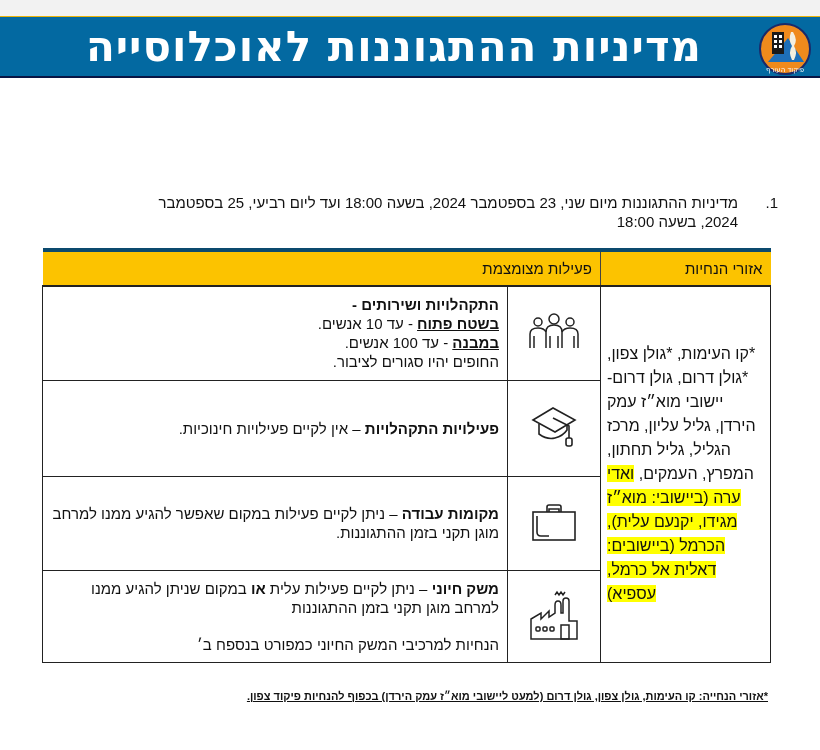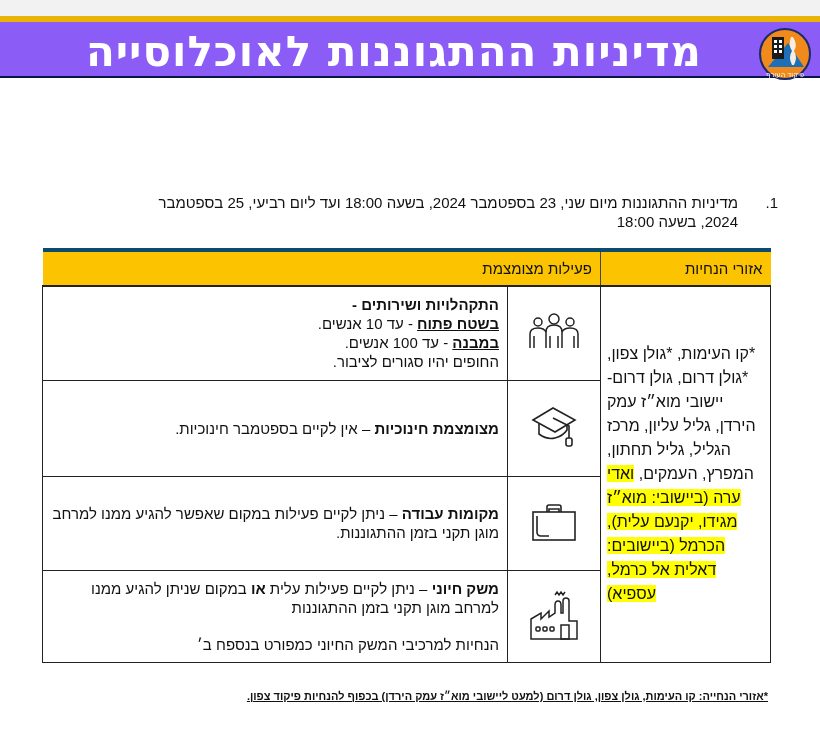--- a/index.html
+++ b/index.html
@@ -5,22 +5,22 @@
     * { box-sizing: border-box; margin: 0; padding: 0; }
     html, body {
       width: 820px; height: 750px; background: #ffffff; overflow: hidden;
       font-family: "Liberation Sans", "DejaVu Sans", sans-serif;
       color: #111;
     }
     .page { position: relative; width: 820px; height: 750px; background: #fff; }
     .topstrip { position: absolute; top: 0; left: 0; width: 820px; height: 16px; background: #f2f2f2; }
     .banner {
       position: absolute; top: 16px; left: 0; width: 820px; height: 62px;
-      background: #8b5cf6;
-      border-top: 6px solid #eab308;
+      background: #0369a1;
+      border-top: 1px solid #eab308;
       border-bottom: 2px solid #081545;
       padding-left: 32px;
     }
     .banner-title {
       position: absolute; right: 118px; top: 4px;
       font-family: "DejaVu Sans", sans-serif; font-weight: bold;
       font-size: 42px; color: #ffffff; letter-spacing: 1px; line-height: 52px;
       white-space: nowrap;
     }
     .logo {
@@ -136,21 +136,21 @@
       <tr style="height:96px">
         <td class="icon-cell">
           <svg width="50" height="46" viewBox="0 0 50 46" fill="none" stroke="#222" stroke-width="1.6">
             <polygon points="4,16 24,4 46,16 26,28"></polygon>
             <path d="M10 20 V30 Q18 36 26 34 Q34 32 38 26 V20"></path>
             <path d="M24 14 L40 22 V34"></path>
             <rect x="37" y="34" width="6" height="8" rx="2"></rect>
           </svg>
         </td>
         <td class="desc">
-          <span class="b">מצומצמת חינוכיות</span><span> – אין לקיים בספטמבר חינוכיות.</span>
+          <span class="b">פעילויות התקהלויות</span><span> – אין לקיים פעילויות חינוכיות.</span>
         </td>
       </tr>
       <tr style="height:94px">
         <td class="icon-cell">
           <svg width="50" height="40" viewBox="0 0 50 40" fill="none" stroke="#222" stroke-width="1.6">
             <rect x="4" y="10" width="42" height="28"></rect>
             <path d="M18 10 V5 Q18 3 20 3 H30 Q32 3 32 5 V10"></path>
             <path d="M20 10 V7 H30 V10"></path>
             <path d="M8 14 V30 Q8 34 12 34 H20"></path>
           </svg>

